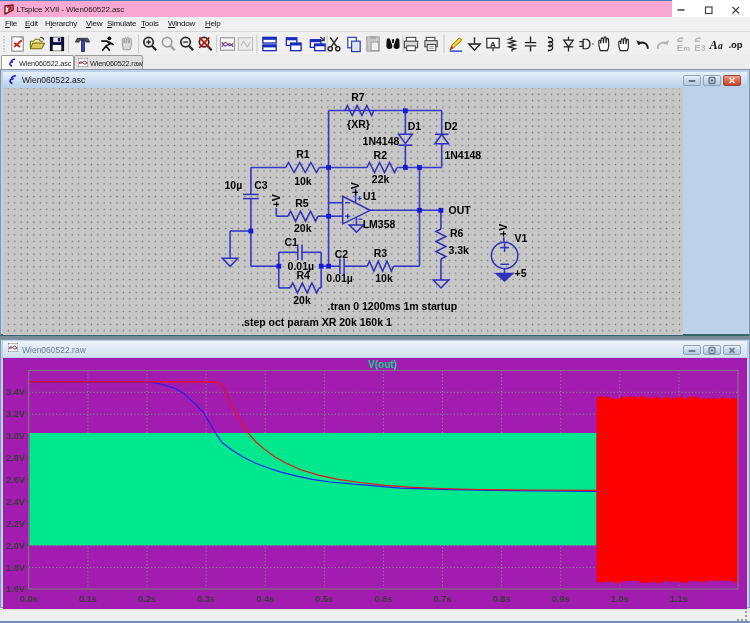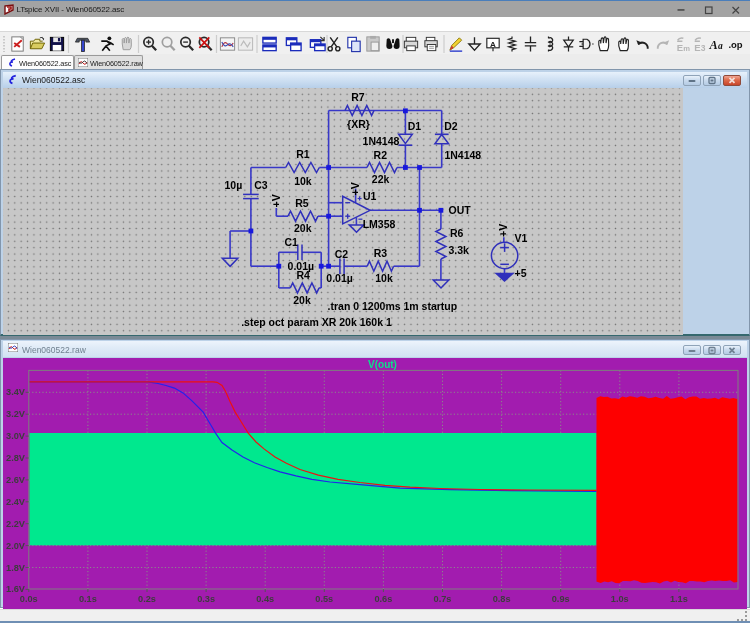--- a/index.html
+++ b/index.html
@@ -1,17 +1,17 @@
 <!DOCTYPE html>
 <html><head><meta charset="utf-8">
 <style>
 html,body{margin:0;padding:0;}
 body{width:750px;height:623px;overflow:hidden;font-family:"Liberation Sans",sans-serif;background:#fff;}
 #app{position:relative;width:750px;height:623px;background:#fff;}
-#titlebar{position:absolute;left:0;top:0;width:750px;height:17px;background:#a3a3a3;border-top:1.5px solid #4a7ebb;box-sizing:border-box;}
+#titlebar{position:absolute;left:0;top:0;width:672px;height:17px;background:#f9a8d4;border-top:1.5px solid #4a7ebb;box-sizing:border-box;}
 #titlebar .txt{position:absolute;left:16.5px;top:4px;font-size:8px;letter-spacing:-0.1px;color:#1a1a1a;}
 #menubar{position:absolute;left:0;top:17px;width:750px;height:13.5px;background:#f0f0f0;border-bottom:1px solid #dadada;}
 #menubar span{position:absolute;top:2px;font-size:8px;letter-spacing:-0.25px;color:#141414;}
 #toolbar{position:absolute;left:0;top:31px;width:750px;height:23px;background:#f0f0f0;border-top:1px solid #d8d8d8;box-sizing:border-box;}
 #tabbar{position:absolute;left:0;top:54px;width:750px;height:15px;background:#ececec;}
 .tab{position:absolute;top:1px;height:13px;border:1px solid #9a9a9a;border-bottom:none;border-radius:2px 2px 0 0;font-size:7.3px;letter-spacing:-0.15px;color:#222;}
 .tab.active{background:#fdfdfd;}
 .tab.inactive{background:#e0e0e0;}
 #mdi{position:absolute;left:0;top:69px;width:750px;height:539px;background:#7a8a96;}
 
@@ -40,20 +40,30 @@
     <path d="M3 3 L7 3 L7 5 L5 5 L5 7" stroke="#a01515" stroke-width="1.6" fill="none"></path>
   </svg>
   <span class="txt">LTspice XVII - Wien060522.asc</span>
   <svg class="abs" style="left:668px;top:0" width="82" height="16" viewBox="0 0 82 16">
     <rect x="9.5" y="8.2" width="7" height="1.5" fill="#444"></rect>
     <rect x="37.5" y="6" width="6.5" height="6.5" fill="none" stroke="#444" stroke-width="1.2"></rect>
     <path d="M64.5 6 L71 12.5 M71 6 L64.5 12.5" stroke="#444" stroke-width="1.2"></path>
   </svg>
 </div>
 
+<div id="menubar">
+  <span style="left:5px"><u>F</u>ile</span>
+  <span style="left:25px"><u>E</u>dit</span>
+  <span style="left:45px">H<u>i</u>erarchy</span>
+  <span style="left:86px"><u>V</u>iew</span>
+  <span style="left:107px"><u>S</u>imulate</span>
+  <span style="left:141px"><u>T</u>ools</span>
+  <span style="left:168px"><u>W</u>indow</span>
+  <span style="left:205px"><u>H</u>elp</span>
+</div>
 
 <div id="toolbar">
       <svg width="750" height="23" viewBox="0 0 750 23">
         <line x1="4" y1="4" x2="4" y2="20" stroke="#c9c9c9" stroke-width="2" stroke-dasharray="1.5 1.5"></line>
         <g transform="translate(18,12) scale(0.95)">
           <rect x="-6.5" y="-7.5" width="12" height="15" fill="#fff" stroke="#777" stroke-width="1"></rect>
           <path d="M-4 3 L4 -4 M-4 -1 L2 3" stroke="#cc2020" stroke-width="2" fill="none"></path>
           <path d="M2.5 -7.5 L5.5 -4.5" stroke="#777" stroke-width="1"></path>
         </g>
         <g transform="translate(37,12) scale(0.95)">

